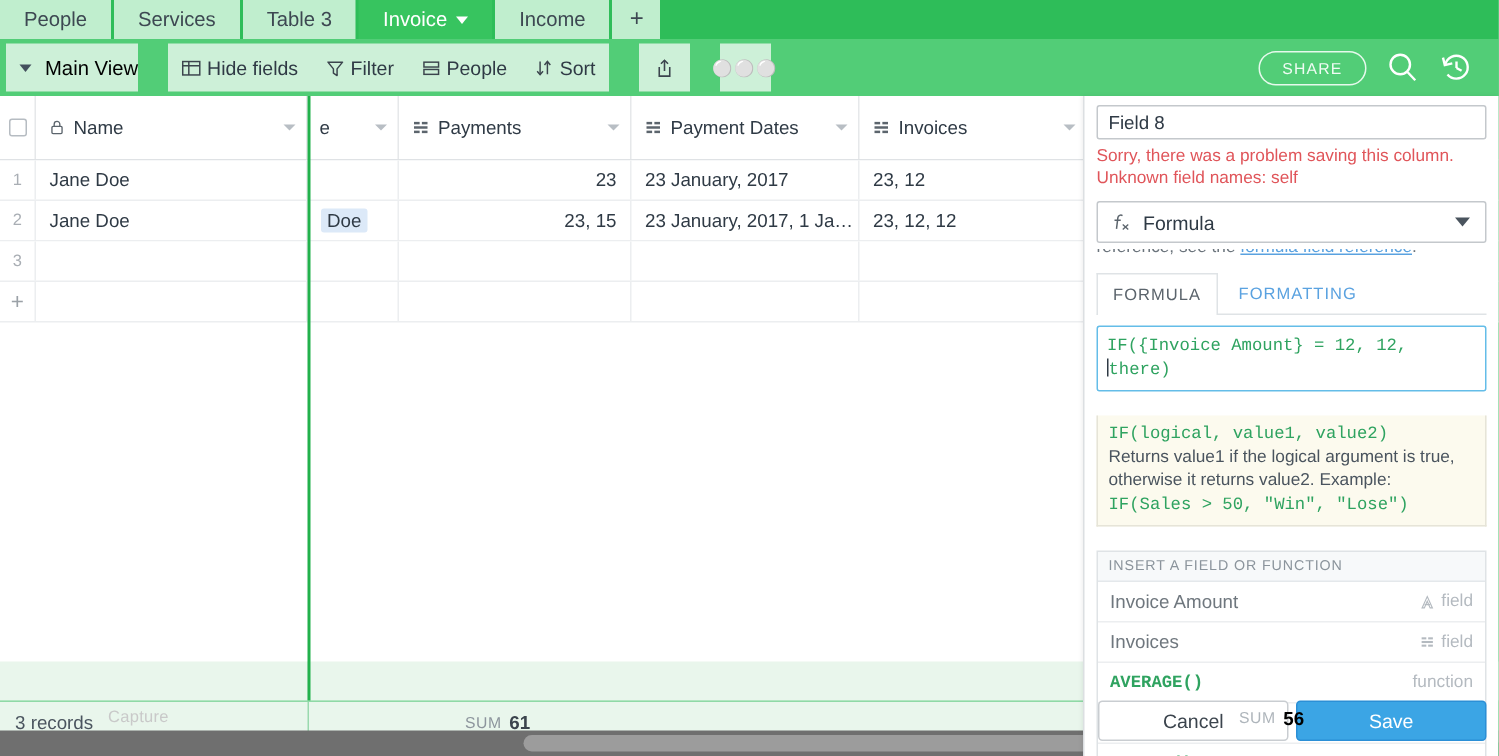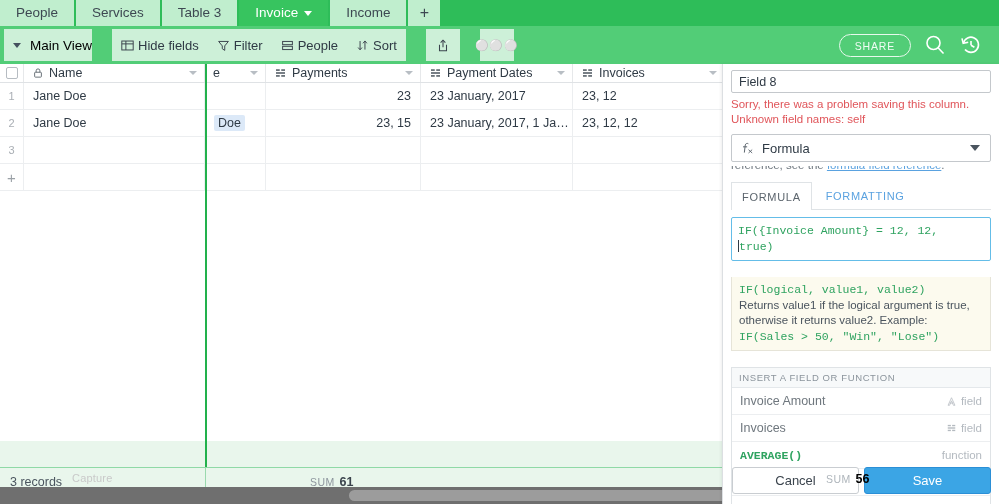--- a/index.html
+++ b/index.html
@@ -68,21 +68,21 @@
     color:#f0fcf4; font-size:10.5px; letter-spacing:.8px;
     padding: 5px 15px 4px;
   }
 
   
   .grid {
     position:absolute; top:64px; left:0; width:999px; height:403px;
     background:#ffffff;
   }
   .ghead {
-    display:flex; height:19px; background:#ffffff;
+    display:flex; height:43px; background:#ffffff;
     border-bottom:1px solid #dfe2e5;
   }
   .gcell-check {
     width:24px; display:flex; align-items:center; justify-content:center;
     border-right:1px solid #e6e8ea;
   }
   .cbox { width:12px; height:12px; border:1.5px solid #b6bcc2; border-radius:2px; }
   .col {
     border-right:1px solid #e6e8ea; display:flex; align-items:center;
     padding:0 8px; font-size:12.5px; color:#2f3a45; position:relative;
@@ -490,21 +490,21 @@
       </div>
 
       <div class="ptabs">
         <div class="ptab active"><span>FORMULA</span></div>
         <div class="ptab link"><span>FORMATTING</span></div>
       </div>
     </div>
 
     <div class="fml-box">
       <div class="code">IF({Invoice Amount} = 12, 12,</div>
-      <div class="code"><span class="caret-bar"></span><span>true)</span></div>
+      <div class="code"><span class="caret-bar"></span><span>there)</span></div>
     </div>
 
     <div class="hint">
       <div class="sig">IF(logical, value1, value2)</div>
       <div class="desc">Returns value1 if the logical argument is true, otherwise it returns value2. Example:</div>
       <div class="ex">IF(Sales &gt; 50, "Win", "Lose")</div>
     </div>
 
     <div class="insert-wrap">
       <div class="insert-hdr">INSERT A FIELD OR FUNCTION</div>

